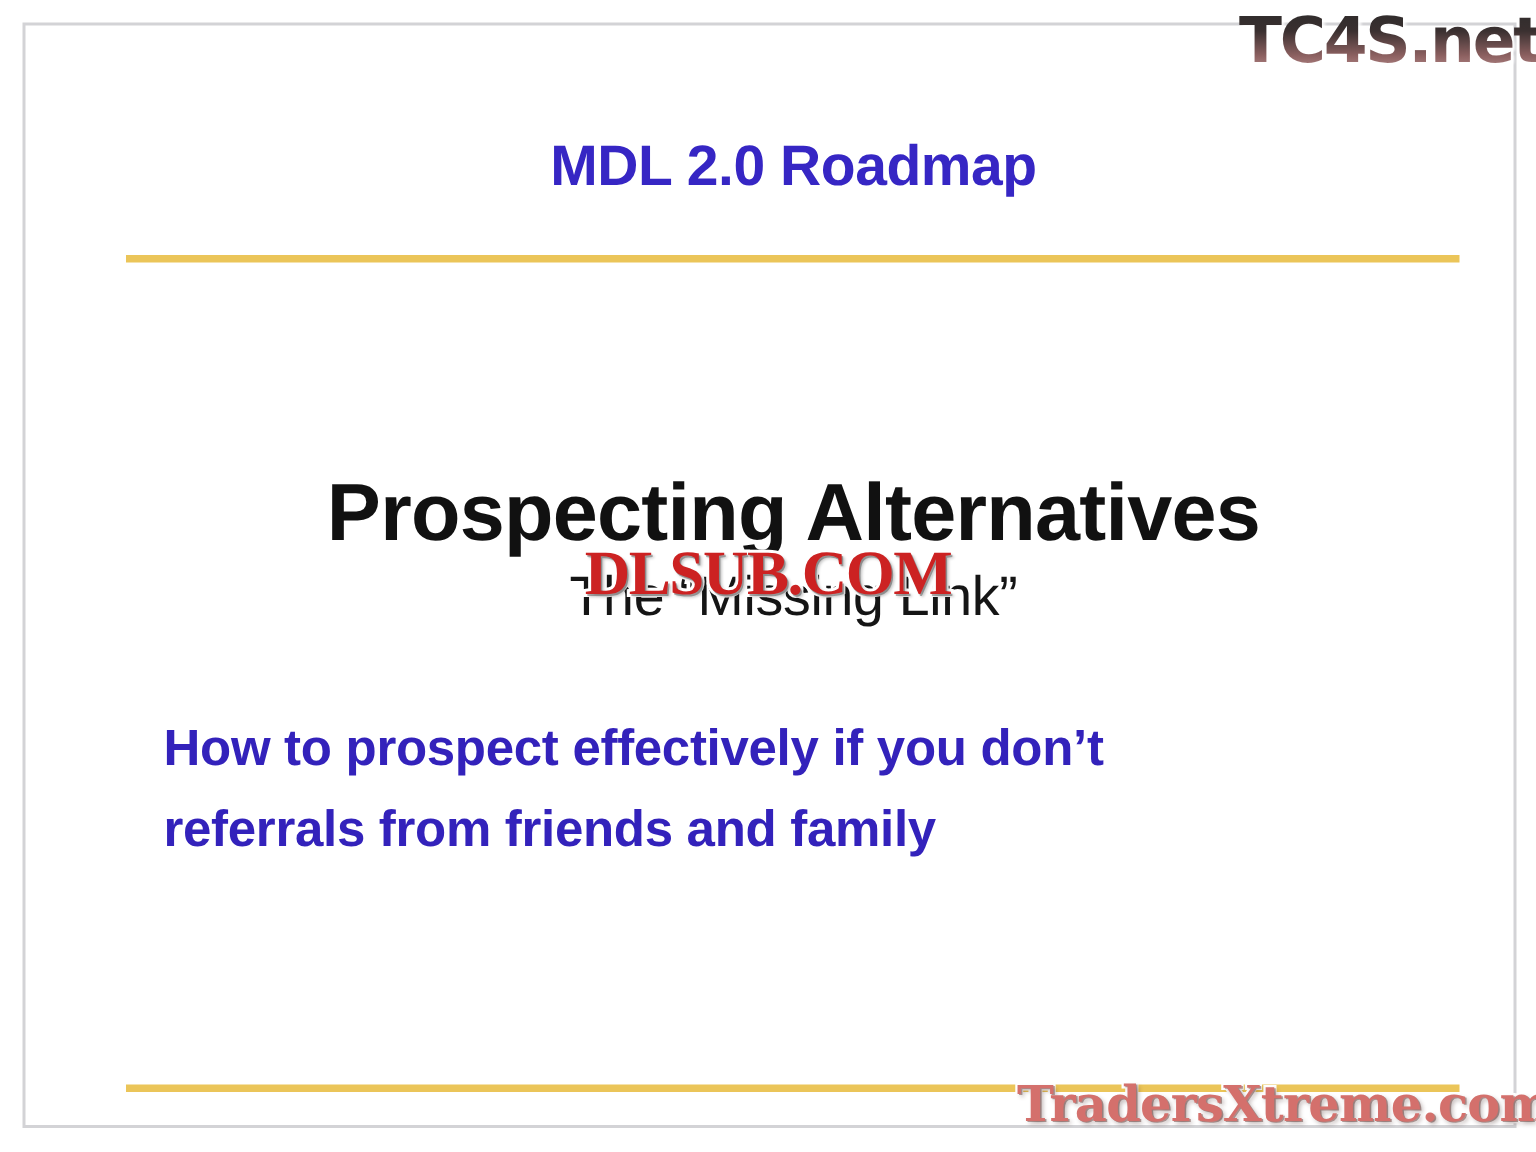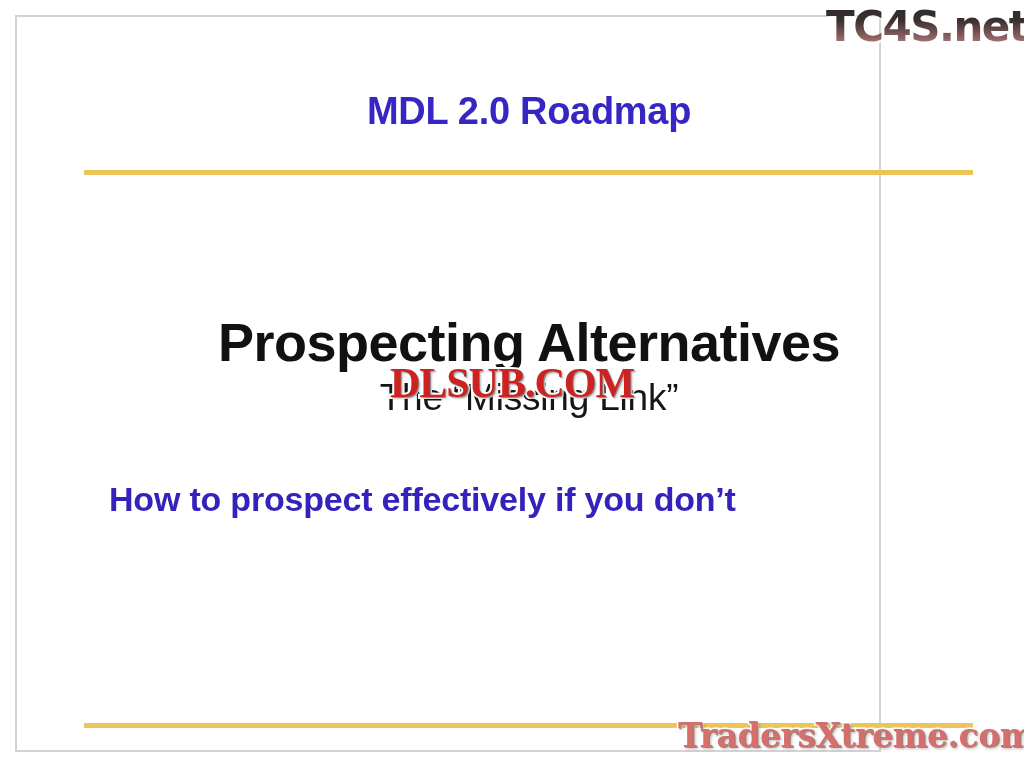--- a/index.html
+++ b/index.html
@@ -13,21 +13,21 @@
     position: relative;
     overflow: hidden;
     font-family: "Liberation Sans", sans-serif;
   }
 
   
   .slide-frame {
     position: absolute;
     left: 15px;
     top: 15px;
-    width: 866px;
+    width: 996px;
     height: 737px;
     border: 2px solid #d3d3d6;
     background: #ffffff;
     box-sizing: border-box;
   }
 
   
   .slide-title {
     position: absolute;
     left: 0;
@@ -157,20 +157,21 @@
   <div class="slide-title">MDL 2.0 Roadmap</div>
 
   <div class="rule rule-top"></div>
 
   <div class="main-heading">Prospecting Alternatives</div>
 
   <div class="sub-heading">The “Missing Link”</div>
 
   <div class="body-text">
     <span class="line">How to prospect effectively if you don’t</span>
+    <span class="line">referrals from friends and family</span>
   </div>
 
   <div class="rule rule-bottom"></div>
 
 </div>
 
 <div class="watermark-dlsub">DLSUB.COM</div>
 
 <div class="watermark-tc4s">TC4S.net</div>
 

